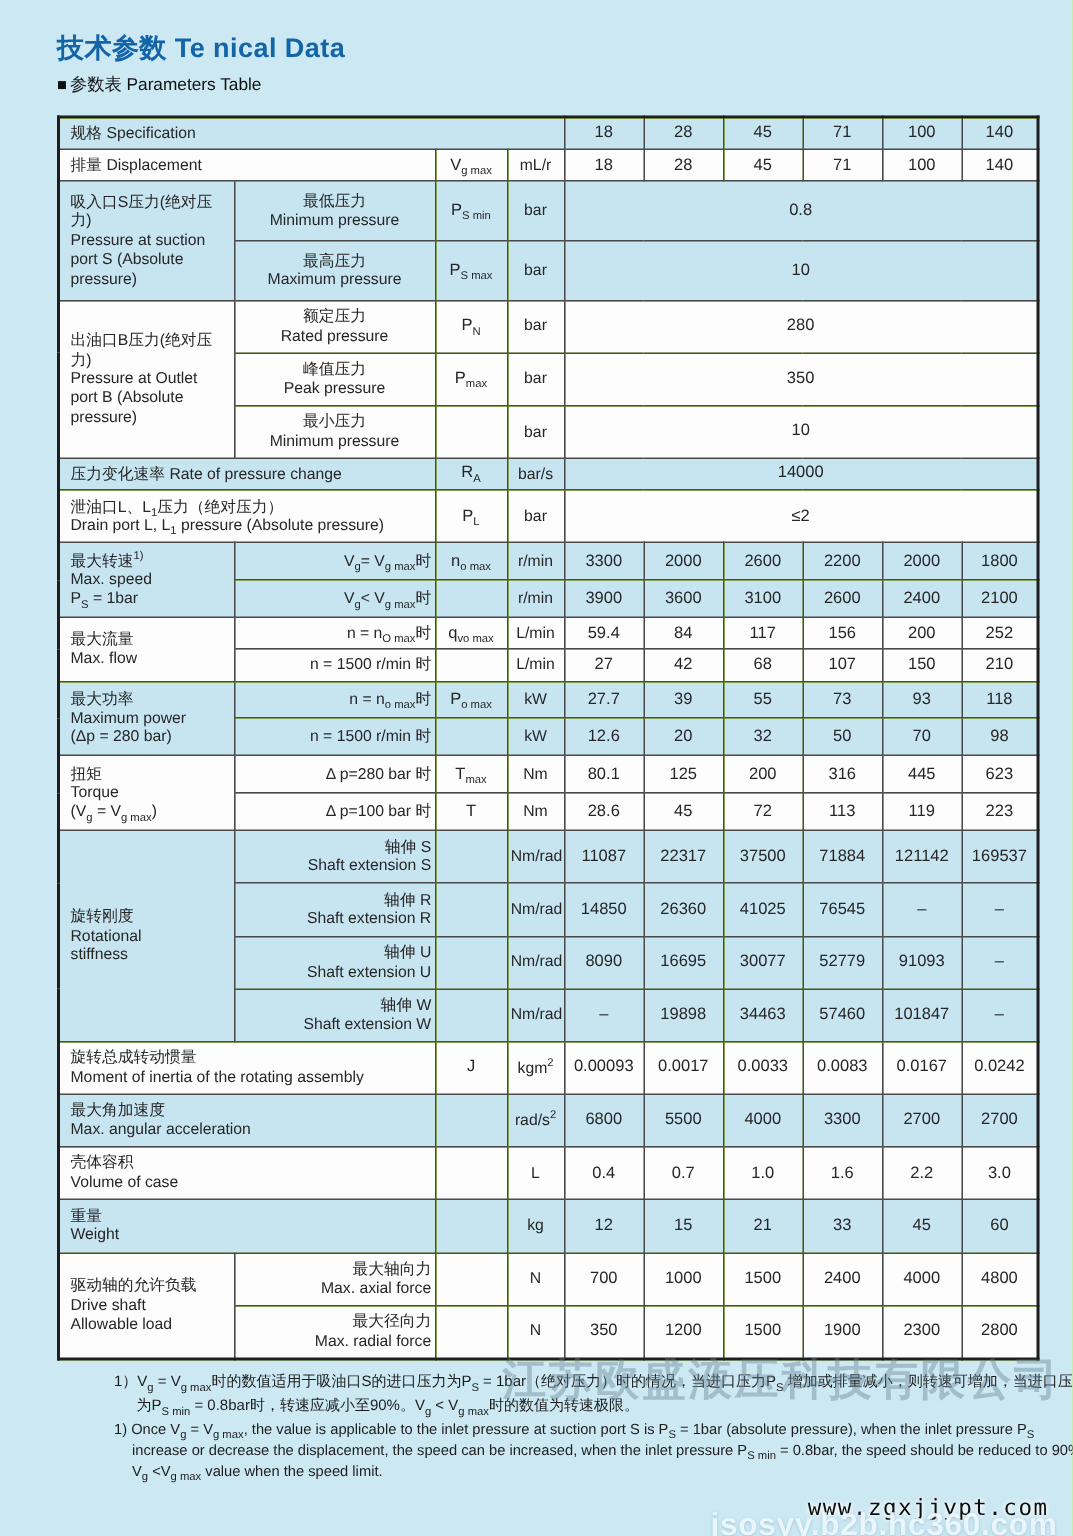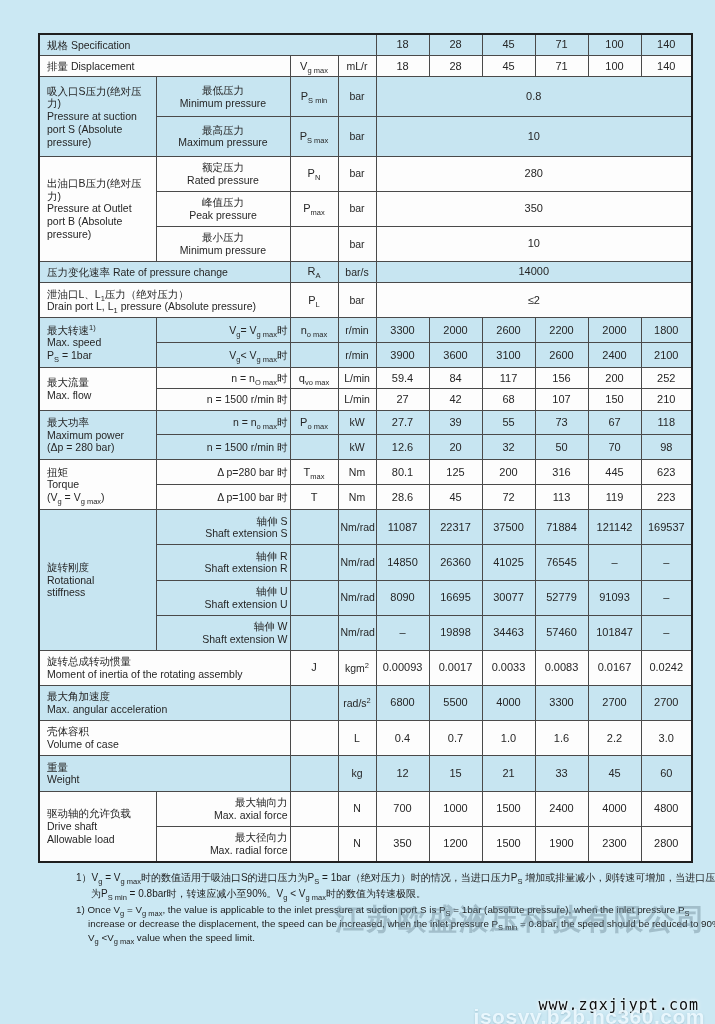--- a/index.html
+++ b/index.html
@@ -48,20 +48,22 @@
   .wm-url2{
     position:absolute;top:1005px;right:10px;white-space:nowrap;
     font-size:21px;font-weight:bold;letter-spacing:0.5px;
     color:rgba(238,250,255,0.92);text-shadow:0 1px 2px rgba(120,160,180,0.5);
   }
 </style>
 </head>
 <body>
 
 <div class="content">
+  <div class="title">技术参数 Te nical Data</div>
+  <div class="subtitle"><span class="bullet">■</span><span>参数表  Parameters Table</span></div>
 
   <table class="params">
     <colgroup>
       <col style="width:117px">
         <col style="width:134px">
         <col style="width:48px">
         <col style="width:38px">
       <col style="width:53px">
         <col style="width:53px">
         <col style="width:53px">
@@ -182,21 +184,21 @@
         </tr>
         <tr class="b">
           <td rowspan="2" class="p">最大功率<br>Maximum power<br>(Δp = 280 bar)</td>
           <td class="c">n = n<sub>o max</sub>时</td>
           <td class="sym">P<sub>o max</sub></td>
           <td class="u">kW</td>
           <td>27.7</td>
           <td>39</td>
           <td>55</td>
           <td>73</td>
-          <td>67</td>
+          <td>93</td>
           <td>118</td>
         </tr>
         <tr class="b">
           <td class="c">n = 1500 r/min 时</td>
           <td class="sym"></td>
           <td class="u">kW</td>
           <td>12.6</td>
           <td>20</td>
           <td>32</td>
           <td>50</td>

